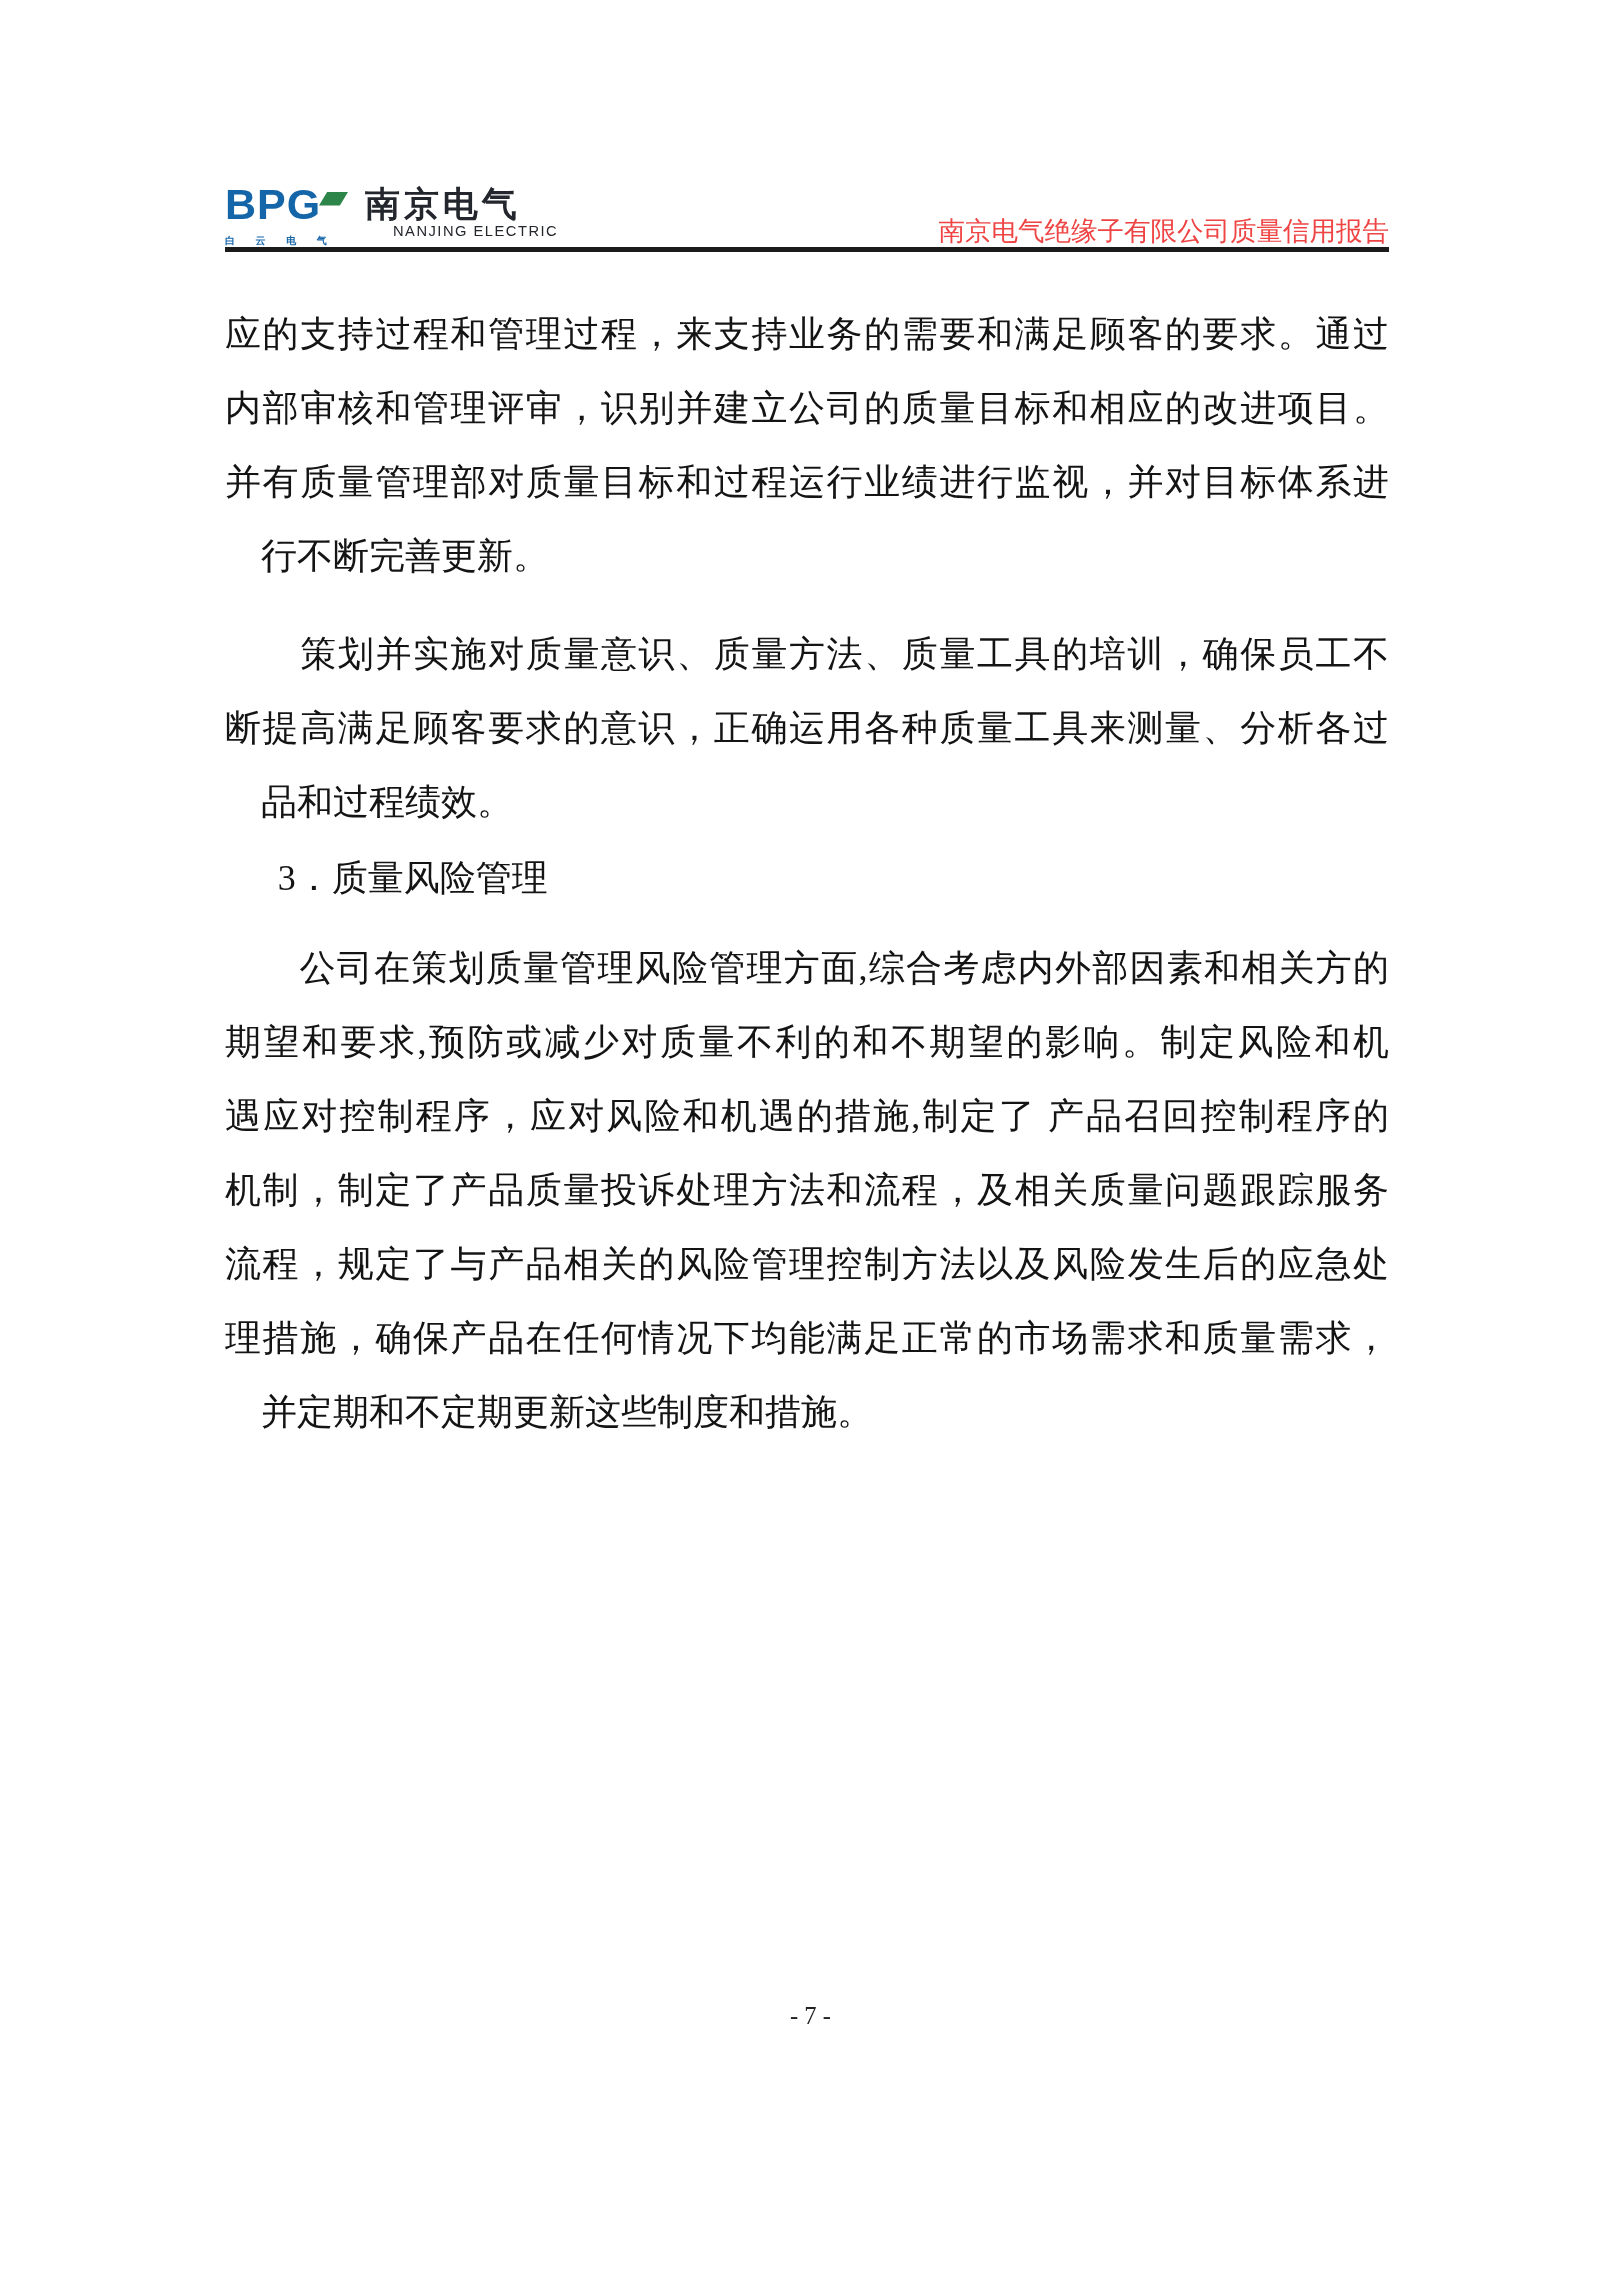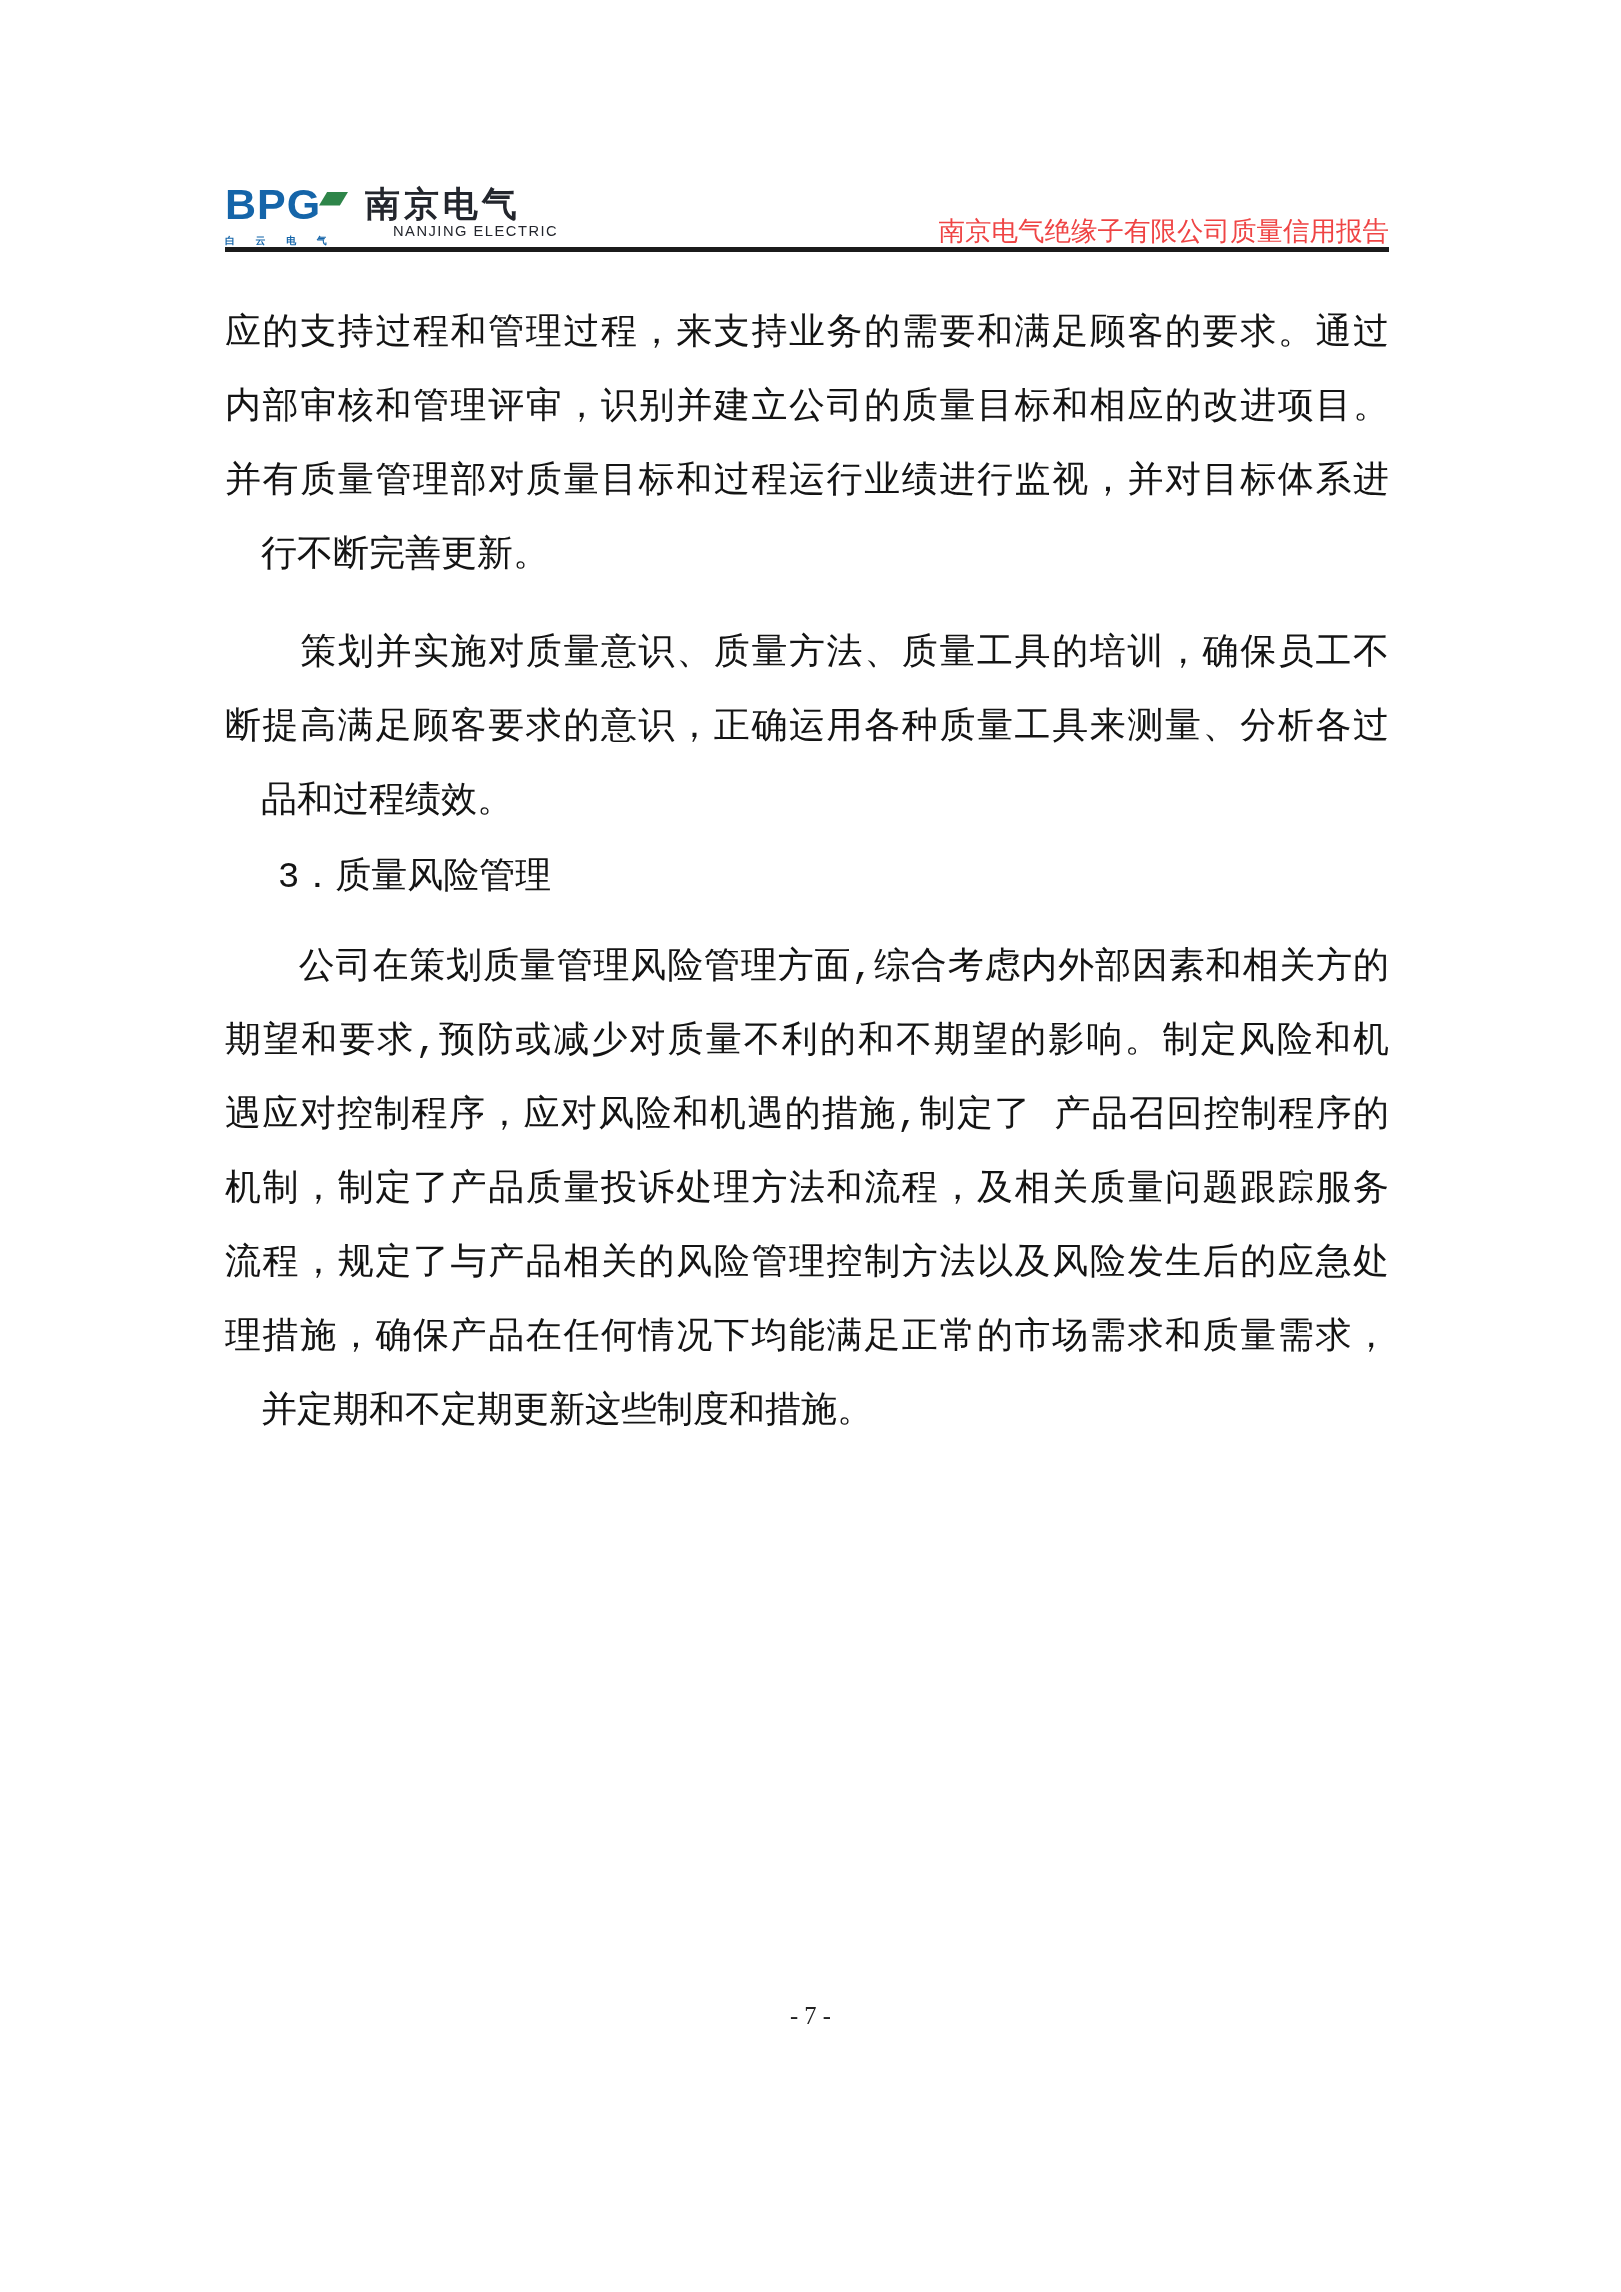--- a/index.html
+++ b/index.html
@@ -74,21 +74,20 @@
     background:#1b1b1b;
   }
 
   
   .content{
     position:absolute;
     left:225px;top:297px;
     width:1164px;
     font-size:36px;
     line-height:74px;
-    font-family:Liberation Mono, monospace;
   }
   .content .line{
     text-align:justify;
     text-align-last:justify;
     height:74px;
     white-space:nowrap;
   }
   .content .line.last{
     text-align-last:left;
     margin-left:36px;

